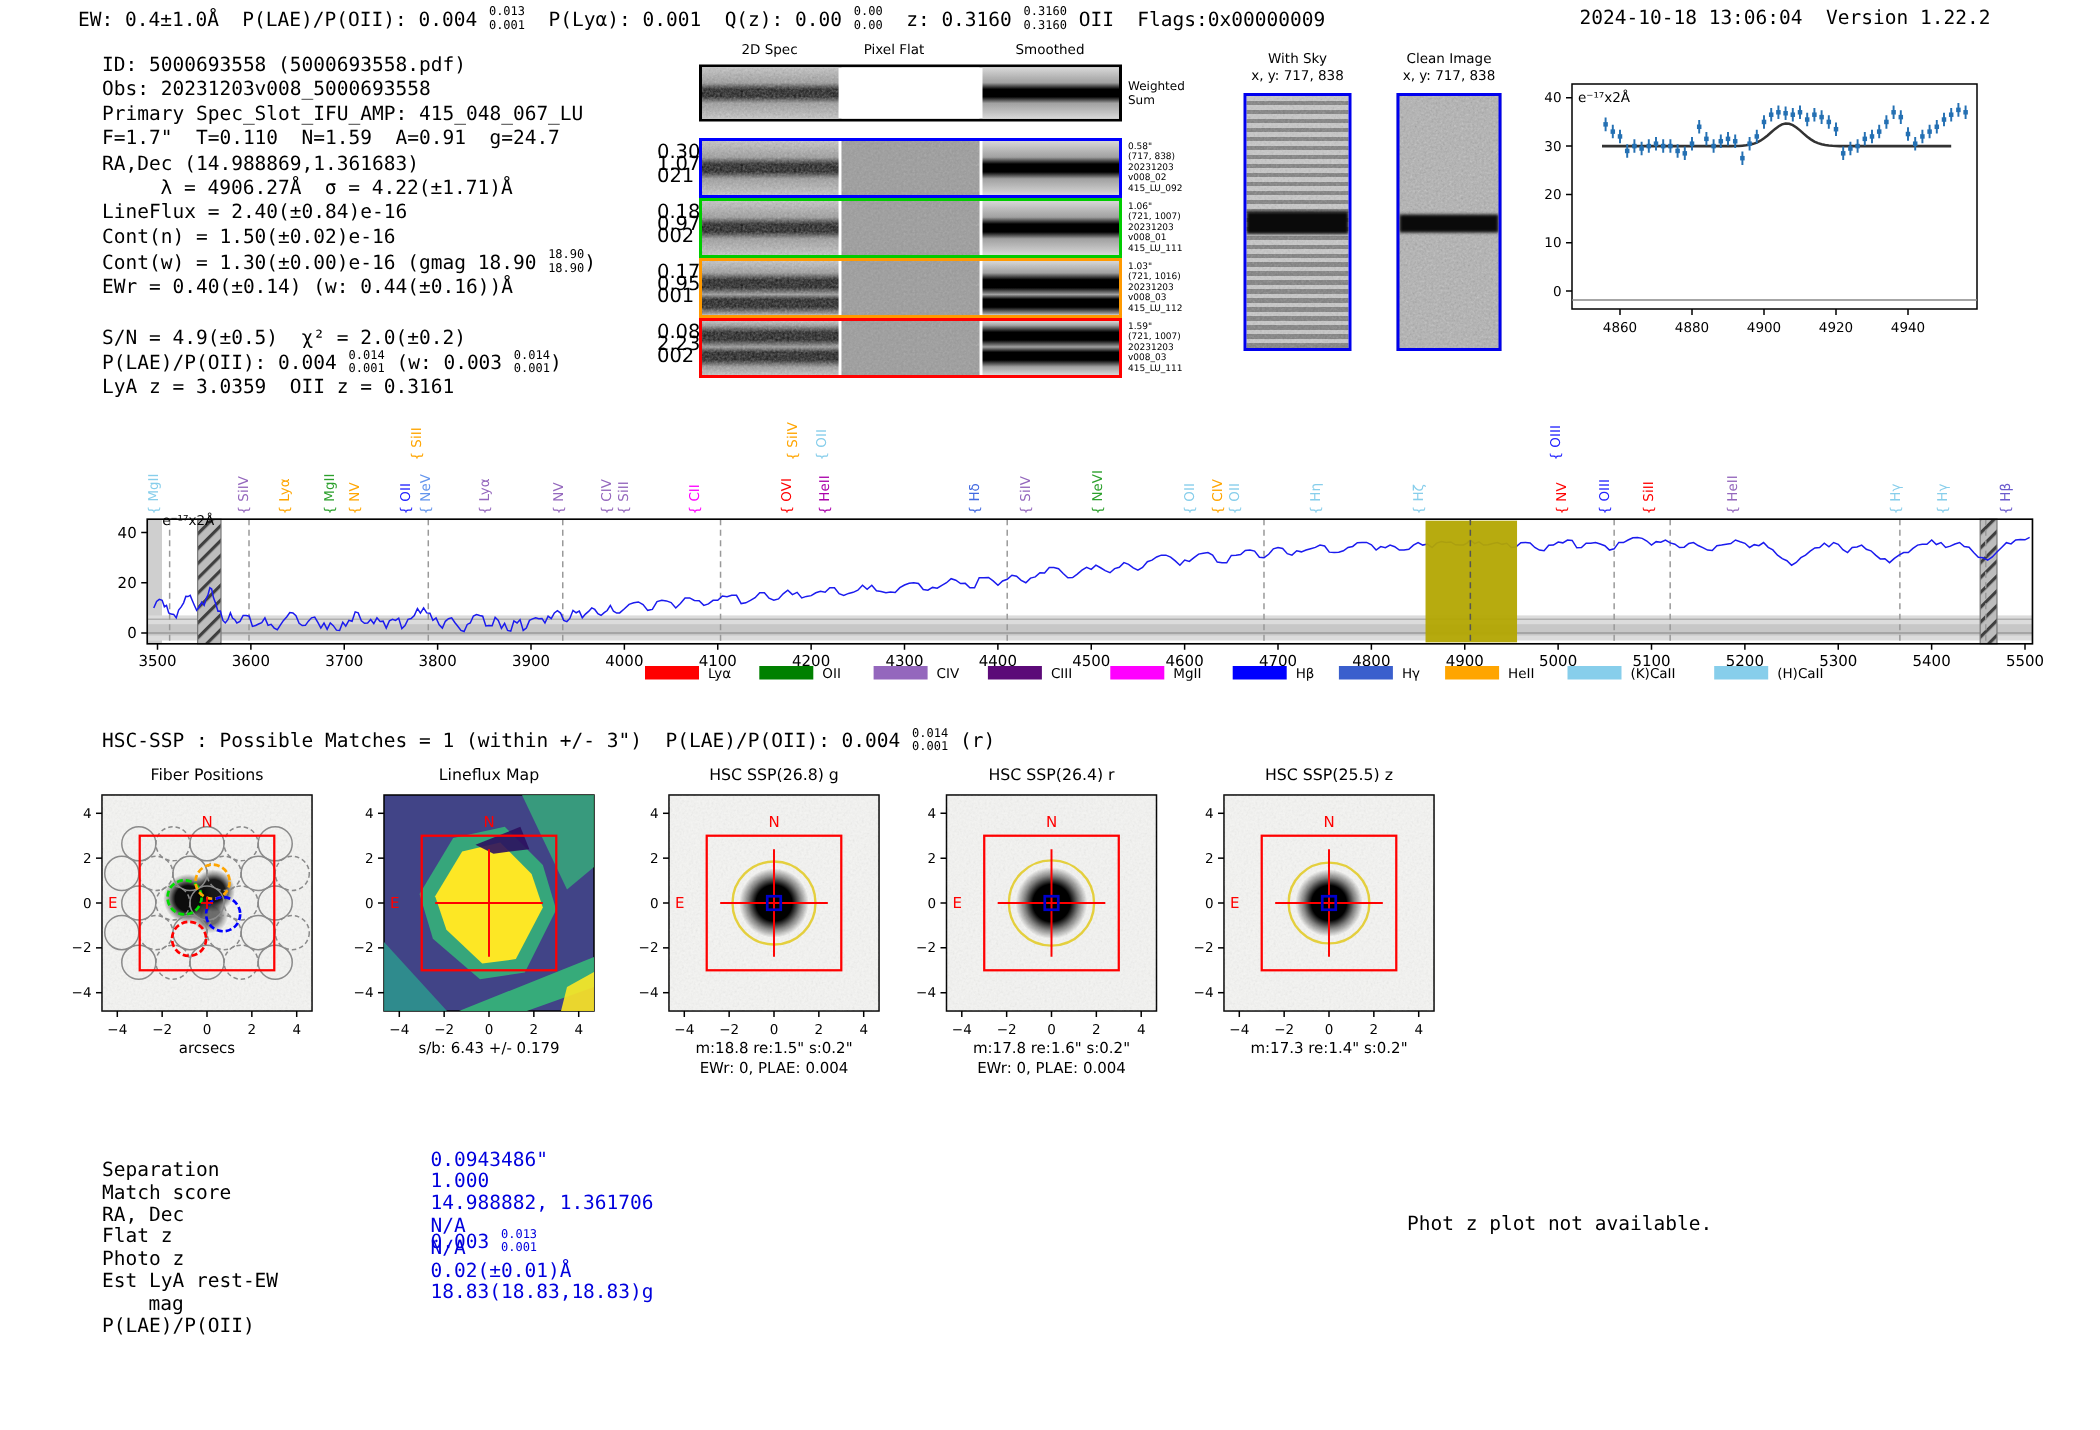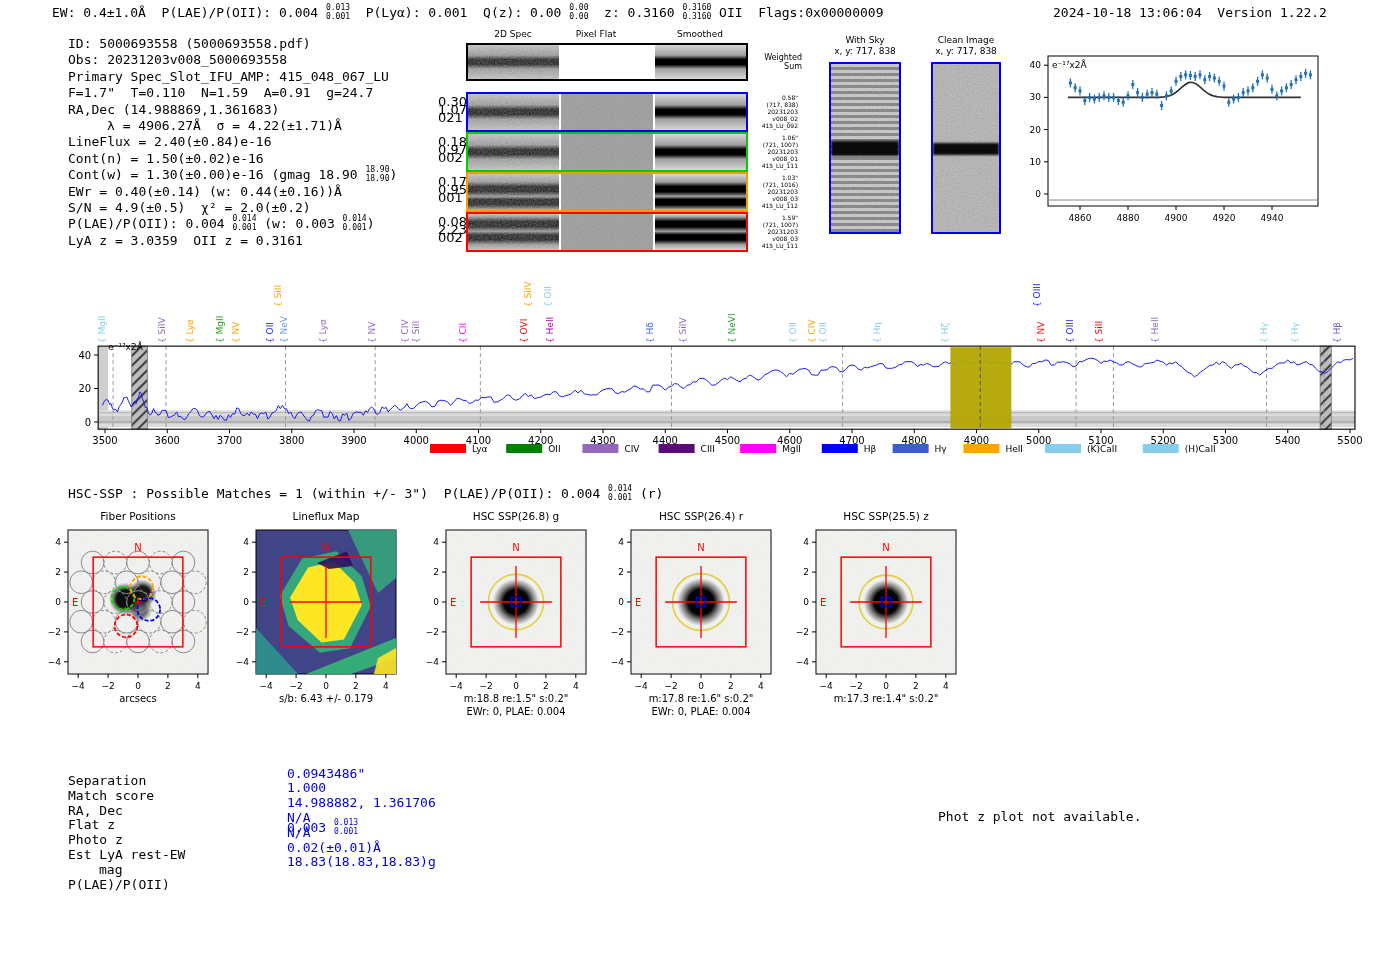--- a/index.html
+++ b/index.html
@@ -6,21 +6,21 @@
   body{width:1400px;height:953px;position:relative;font-family:"DejaVu Sans",sans-serif;overflow:hidden;}
   .mono{font-family:"DejaVu Sans Mono",monospace;font-size:13px;color:#000;white-space:pre;}
   .abs{position:absolute;}
   .frac{display:inline-flex;flex-direction:column;vertical-align:middle;font-size:8px;line-height:8.5px;position:relative;top:-1px;}
   .blue{color:#0000dd;}
   .cellwrap{position:absolute;display:flex;gap:2px;background:#fff;}
   .cell{position:relative;flex:1;overflow:hidden;}
   .noise-svg{position:absolute;left:0;top:0;width:100%;height:100%;}
   .rowbox{position:absolute;box-sizing:border-box;}
   .leftlab{position:absolute;font-family:"DejaVu Sans",sans-serif;font-size:13px;line-height:8px;text-align:right;color:#000;}
-  .rightlab{position:absolute;font-family:"DejaVu Sans",sans-serif;font-size:6px;line-height:7px;color:#000;text-align:right;}
+  .rightlab{position:absolute;font-family:"DejaVu Sans",sans-serif;font-size:6px;line-height:7px;color:#000;}
   .ptitle{position:absolute;font-size:9px;color:#000;text-align:center;transform:translateX(-50%);}
   .skyband{position:absolute;left:0;width:100%;background:#0a0a0a;filter:blur(1px);}
   svg{display:block;}
 </style>
 </head>
 <body>
 
 <svg width="0" height="0" style="position:absolute" aria-hidden="true">
   <defs>
     <filter id="nzf" x="0" y="0" width="100%" height="100%">
@@ -52,21 +52,21 @@
     <div class="mono" style="height: 16.4px;"><span>ID: 5000693558 (5000693558.pdf)</span></div>
     <div class="mono" style="height: 16.4px;"><span>Obs: 20231203v008_5000693558</span></div>
     <div class="mono" style="height: 16.4px;"><span>Primary Spec_Slot_IFU_AMP: 415_048_067_LU</span></div>
     <div class="mono" style="height: 16.4px;"><span>F=1.7"  T=0.110  N=1.59  A=0.91  g=24.7</span></div>
     <div class="mono" style="height: 16.4px;"><span>RA,Dec (14.988869,1.361683)</span></div>
     <div class="mono" style="height: 16.4px; margin-left: 39px;"><span>λ = 4906.27Å  σ = 4.22(±1.71)Å</span></div>
     <div class="mono" style="height: 16.4px;"><span>LineFlux = 2.40(±0.84)e-16</span></div>
     <div class="mono" style="height: 16.4px;"><span>Cont(n) = 1.50(±0.02)e-16</span></div>
     <div class="mono" style="height: 16.4px;"><span>Cont(w) = 1.30(±0.00)e-16 (gmag 18.90 </span><span class="frac"><span>18.90</span><span>18.90</span></span><span>)</span></div>
     <div class="mono" style="height: 16.4px;"><span>EWr = 0.40(±0.14) (w: 0.44(±0.16))Å</span></div>
-    <div class="mono" style="height: 16.4px;"><span>S/N = 4.9(±0.5)  χ² = 2.0(±0.2)</span></div>
+    <div class="mono" style="height: 16.4px; margin-top: 18px;"><span>S/N = 4.9(±0.5)  χ² = 2.0(±0.2)</span></div>
     <div class="mono" style="height: 16.4px;"><span>P(LAE)/P(OII): 0.004 </span><span class="frac"><span>0.014</span><span>0.001</span></span><span> (w: 0.003 </span><span class="frac"><span>0.014</span><span>0.001</span></span><span>)</span></div>
     <div class="mono" style="height: 16.4px;"><span>LyA z = 3.0359  OII z = 0.3161</span></div>
   </div>
 
 <div class="abs" style="left:438px;top:26px;width:360px;height:236px;" id="twod-group">
     <div class="ptitle" style="left: 75px; top: 3px;">2D Spec</div>
     <div class="ptitle" style="left: 158px; top: 3px;">Pixel Flat</div>
     <div class="ptitle" style="left: 262px; top: 3px;">Smoothed</div>
     <div class="rowbox" style="left: 28px; top: 17px; width: 282px; height: 38px; border: 2px solid rgb(0, 0, 0);">
       <div class="cellwrap" style="left: 0px; top: 0px; width: 278px; height: 34px;">

